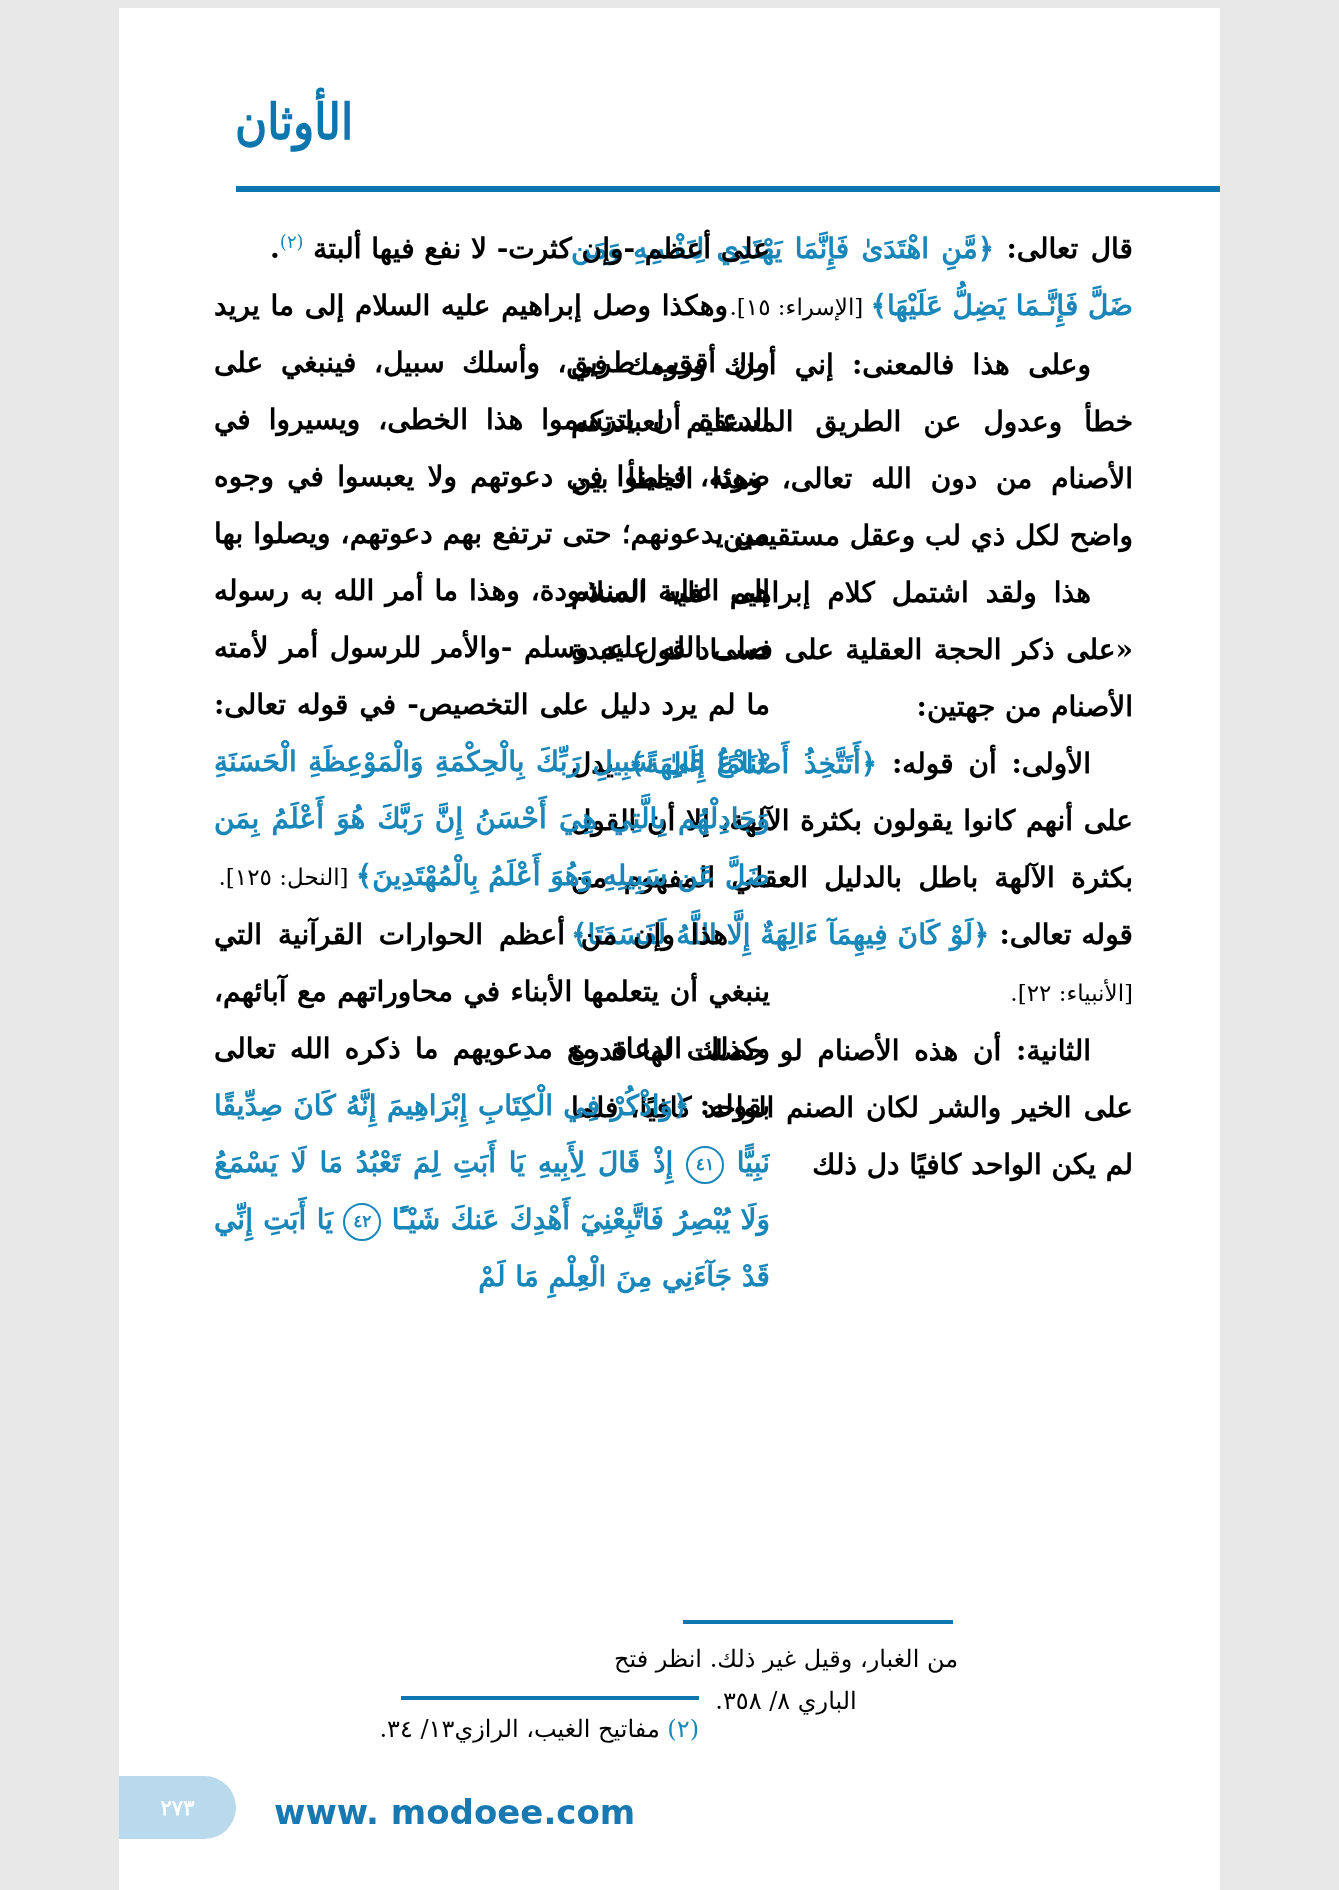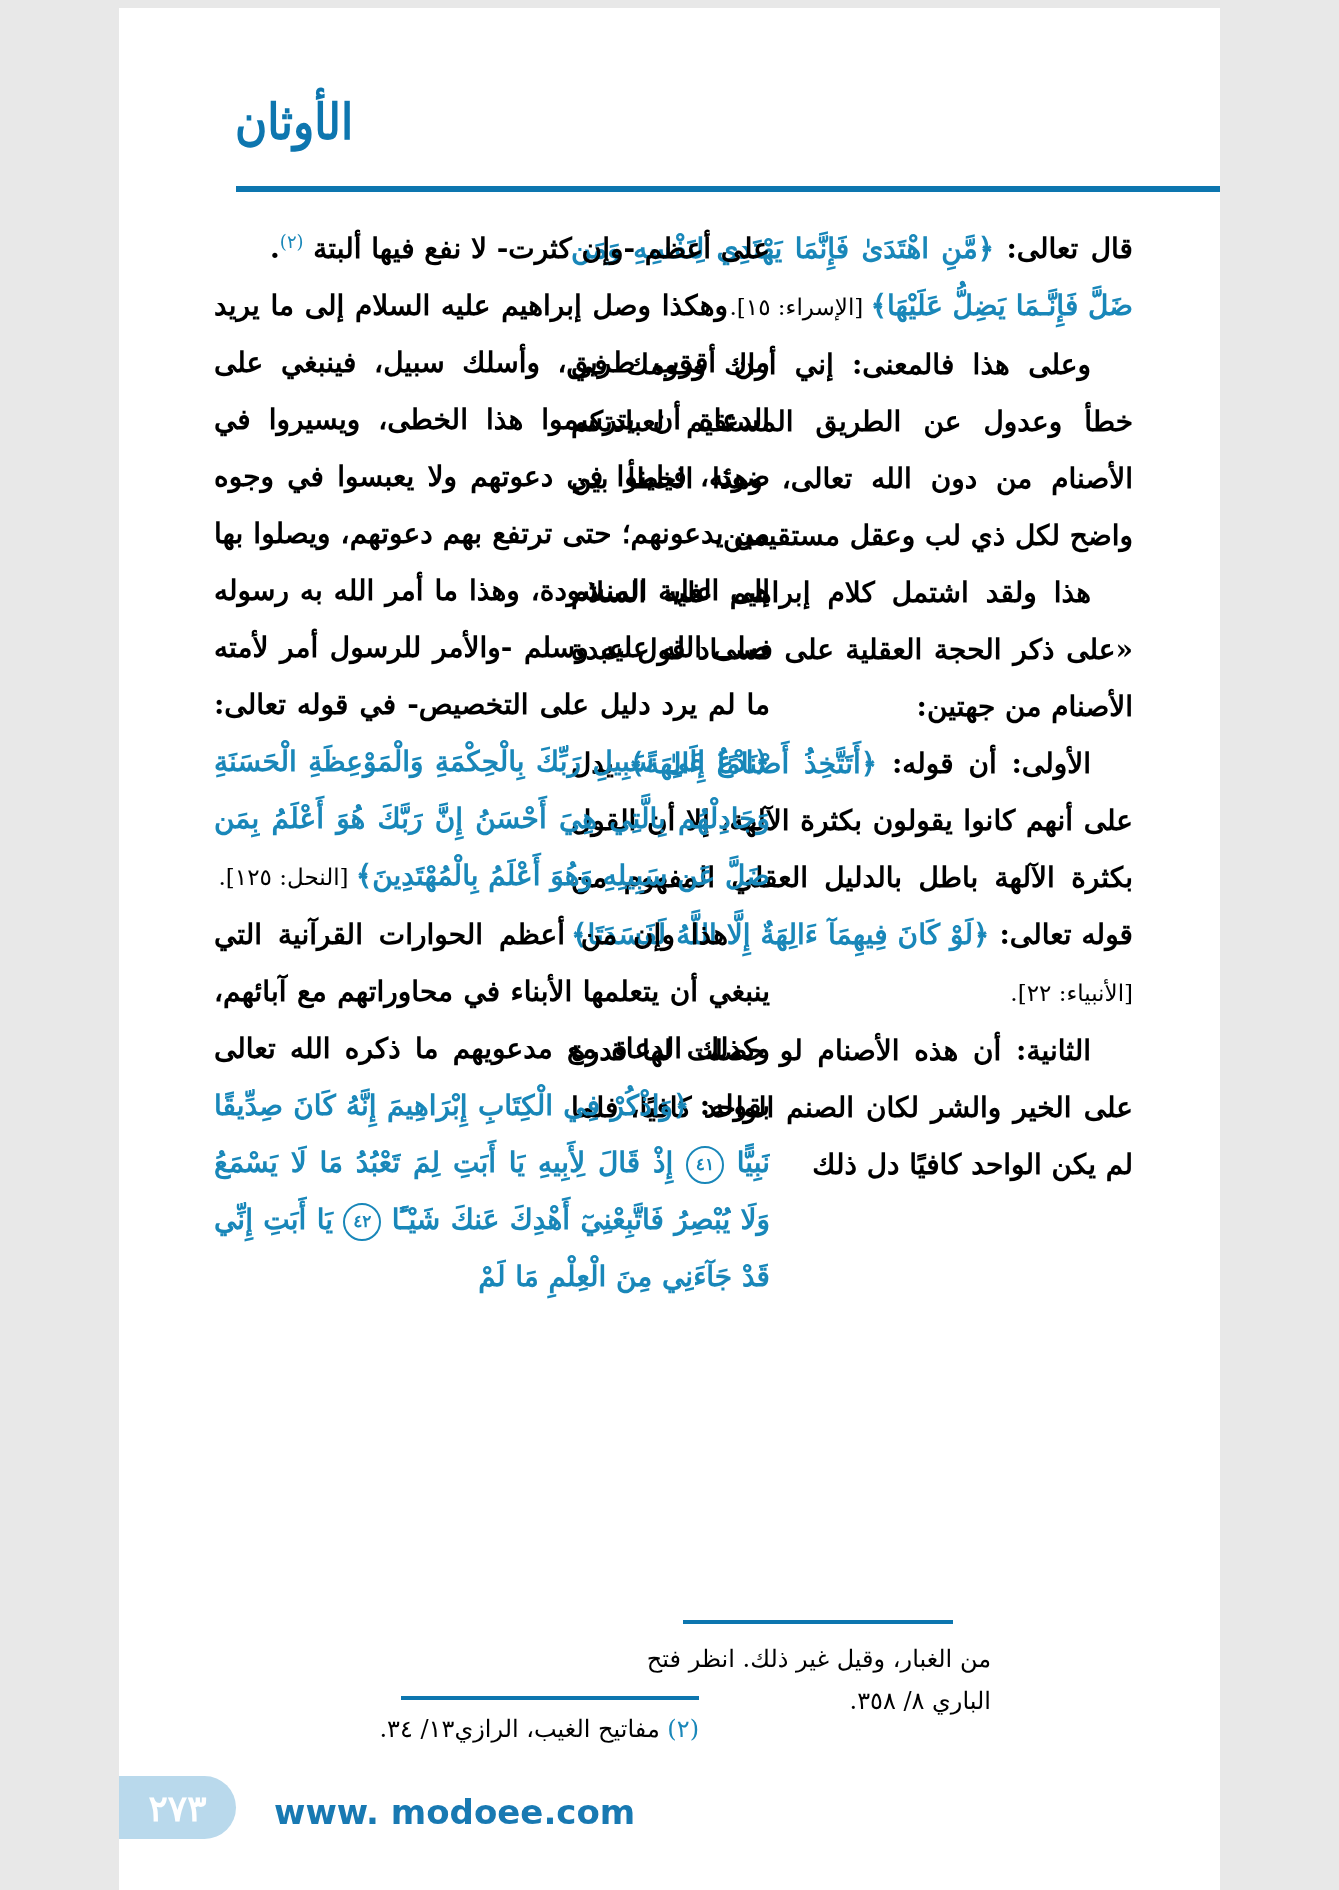--- a/index.html
+++ b/index.html
@@ -54,32 +54,32 @@
   }
   
   .fn-rule { position:absolute; height:4px; background:var(--accent,#0d76af); }
   .fn-rule-right { top:1612px; right:267px; width:270px; }
   .fn-rule-left  { top:1688px; left:282px;  width:298px; }
   .footnote {
     position:absolute; direction:rtl; text-align:right;
     color:#000; font-weight:400;
     font-size:24px; line-height:42px;
   }
-  .fn-right { top:1630px; right:229px; width:410px; }
+  .fn-right { top:1630px; right:229px; width:410px;text-align:center; }
   .fn-left  { top:1700px; left:152px;  width:428px; }
   .footnote .para { text-indent:0; margin:0; }
   
   .page-tab {
     position:absolute; left:0; top:1768px; width:117px; height:63px;
     background:var(--tab,#b9d9ec);
     border-radius:0 34px 34px 0;
     display:flex; align-items:center; justify-content:center;
   }
   .page-number {
-    color:#ffffff; font-size:36px; font-weight:700; line-height:1;
+    color:#ffffff; font-size:21px; font-weight:700; line-height:1;
   }
   .site-url {
     position:absolute; left:155px; top:1784px;
     direction:ltr;
     color:var(--url,#1879b2);
     font-size:34px; font-weight:700;
     font-family:"DejaVu Sans","Liberation Sans",sans-serif;
   }
 </style>
 </head>

